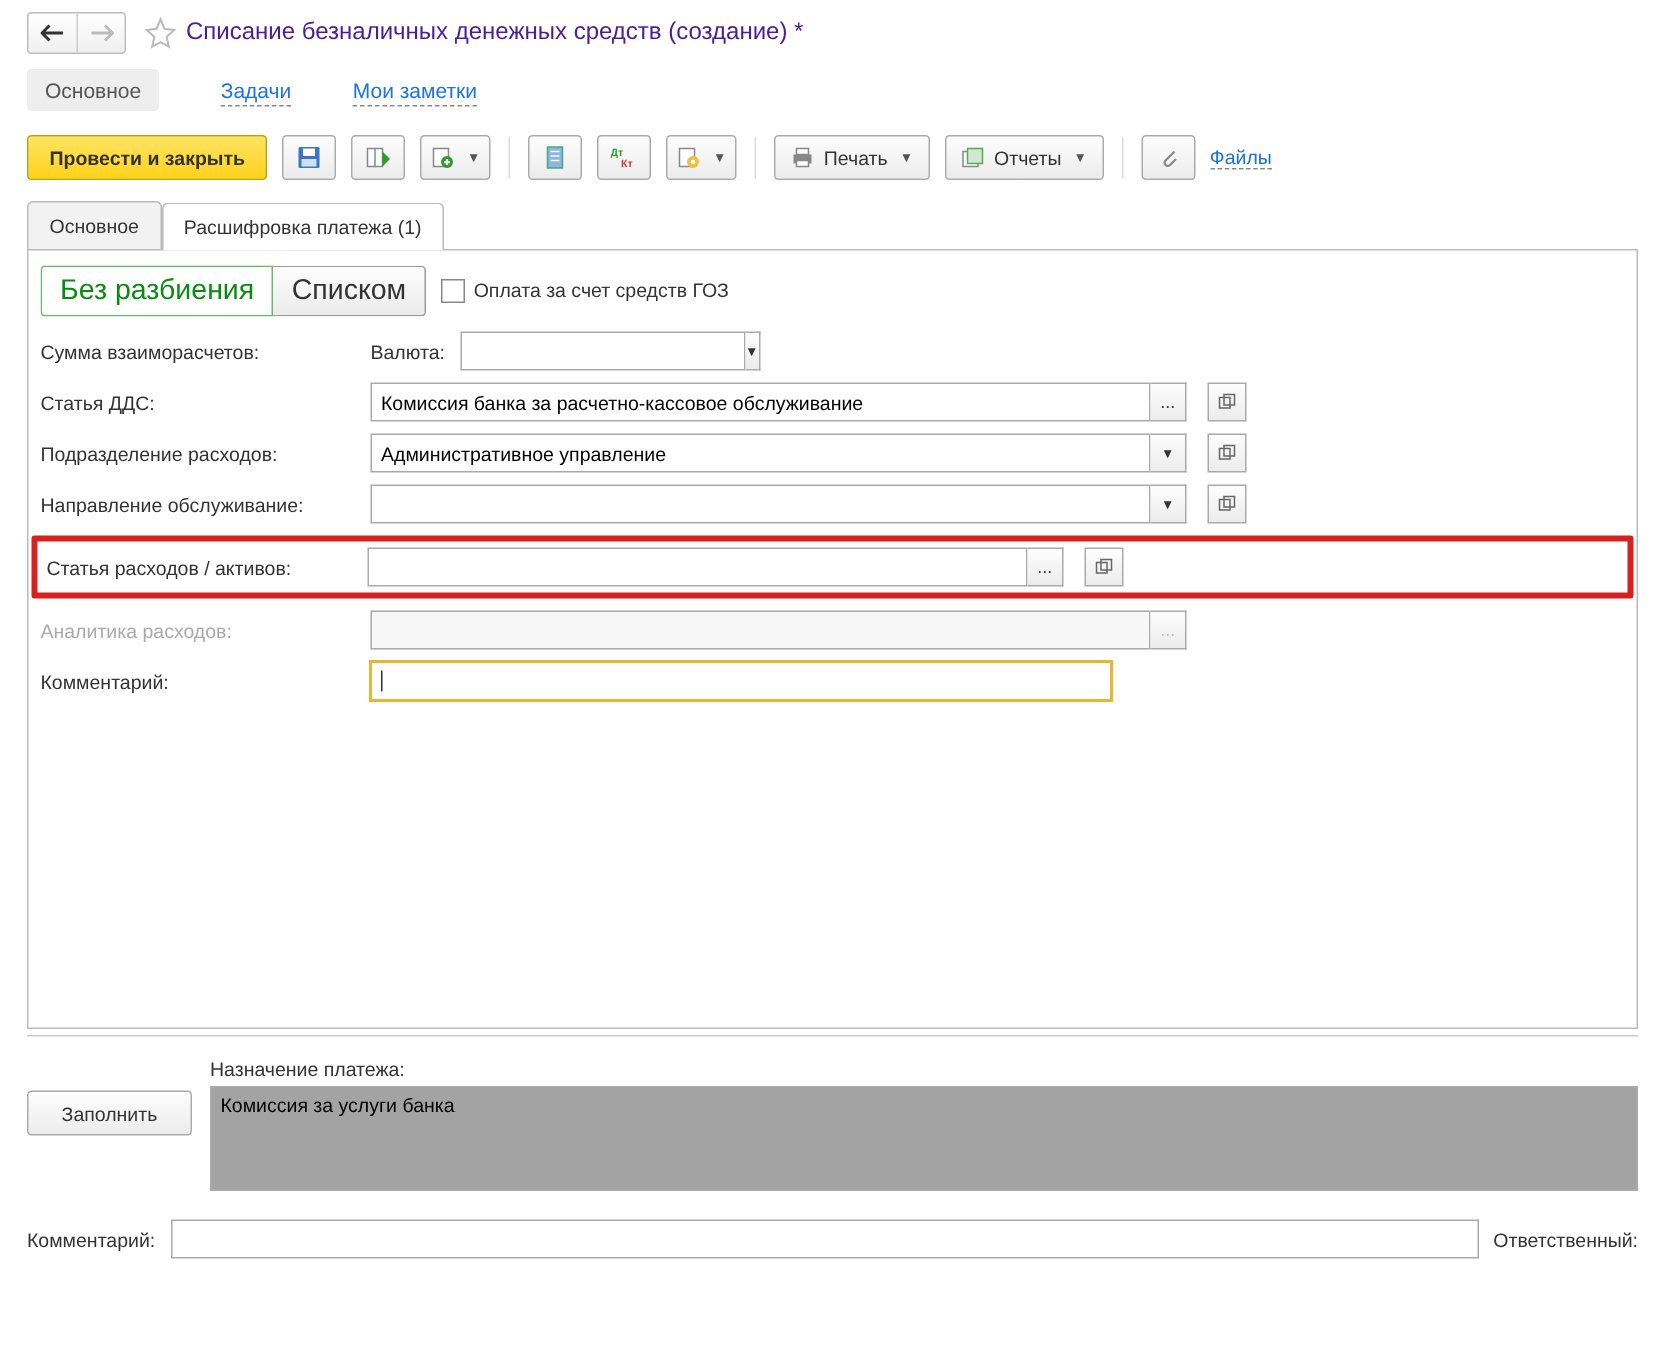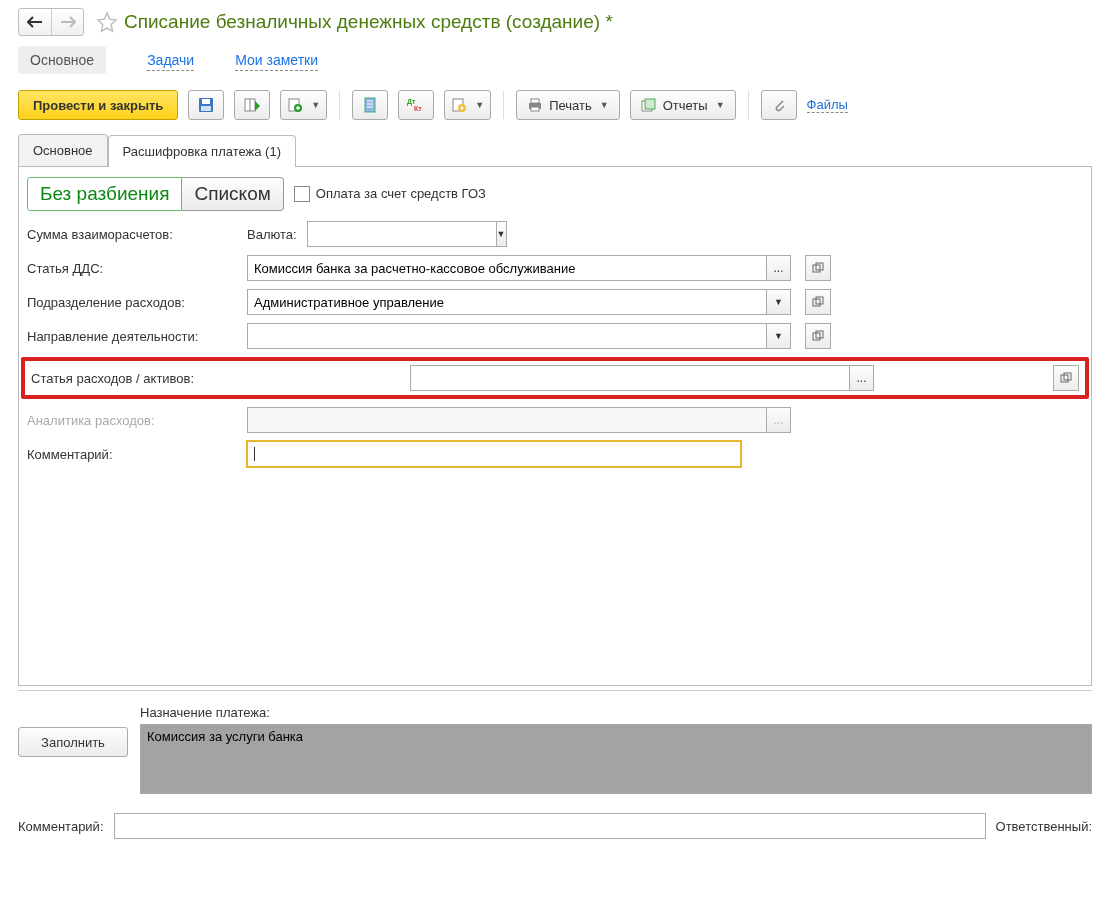--- a/index.html
+++ b/index.html
@@ -28,22 +28,22 @@
     display:flex; align-items:center; justify-content:center;
     cursor:pointer;
   }
   .navbtn + .navbtn { border-left:1px solid #ccc; }
   .star {
     width:22px; height:22px;
     margin:0 6px 0 2px;
     cursor:pointer;
   }
   .title {
-    font-size: 19px;
-    color: #4d7c0f;
+    font-size: 16px;
+    color: #4c1d95;
   }
   .sectiontabs {
     display:flex;
     gap: 14px;
     padding: 4px 18px 10px 18px;
     align-items:center;
   }
   .sectiontab {
     padding: 6px 12px;
     font-size: 14px;
@@ -348,37 +348,37 @@
     </div>
     <div class="open-ext">
       <svg width="12" height="12" viewBox="0 0 12 12">
           <rect x="1" y="3" width="7" height="7" fill="none" stroke="#666"></rect>
           <rect x="4" y="1" width="7" height="7" fill="none" stroke="#666"></rect>
         </svg>
     </div>
   </div>
 
   <div class="form-row">
-    <div class="form-label">Направление деятельности:</div>
+    <div class="form-label">Направление обслуживание:</div>
     <div class="input-group field-wide">
       <input class="input" value="" style="">
       <div class="ig-btn">
           <span class="caret-down">▼</span>
         </div>
     </div>
     <div class="open-ext">
       <svg width="12" height="12" viewBox="0 0 12 12">
           <rect x="1" y="3" width="7" height="7" fill="none" stroke="#666"></rect>
           <rect x="4" y="1" width="7" height="7" fill="none" stroke="#666"></rect>
         </svg>
     </div>
   </div>
 
   <div class="highlight-red">
-    <div class="form-row" style="margin:0;justify-content:space-between;">
+    <div class="form-row" style="margin:0;">
       <div class="form-label" style="width:204px;">Статья расходов / активов:</div>
       <div class="input-group" style="width:464px;">
         <input class="input" value="" style="">
         <div class="ig-btn">...</div>
       </div>
       <div class="open-ext">
         <svg width="12" height="12" viewBox="0 0 12 12">
             <rect x="1" y="3" width="7" height="7" fill="none" stroke="#666"></rect>
             <rect x="4" y="1" width="7" height="7" fill="none" stroke="#666"></rect>
           </svg>

